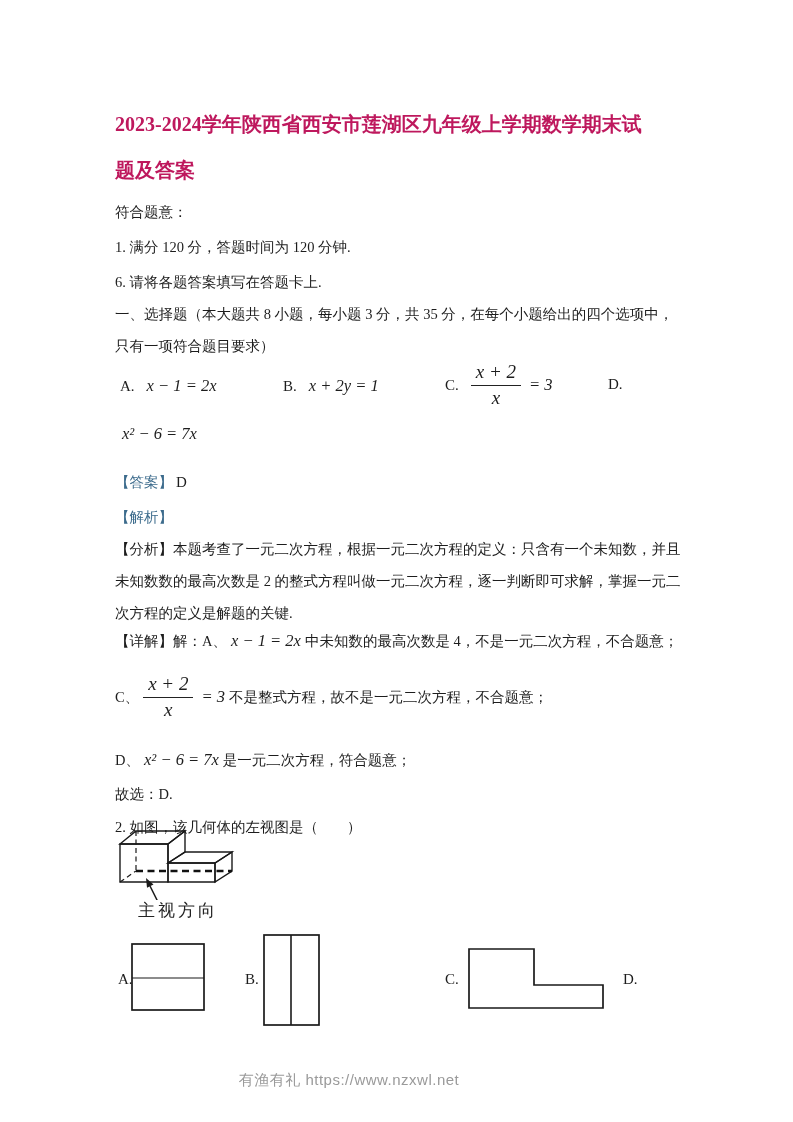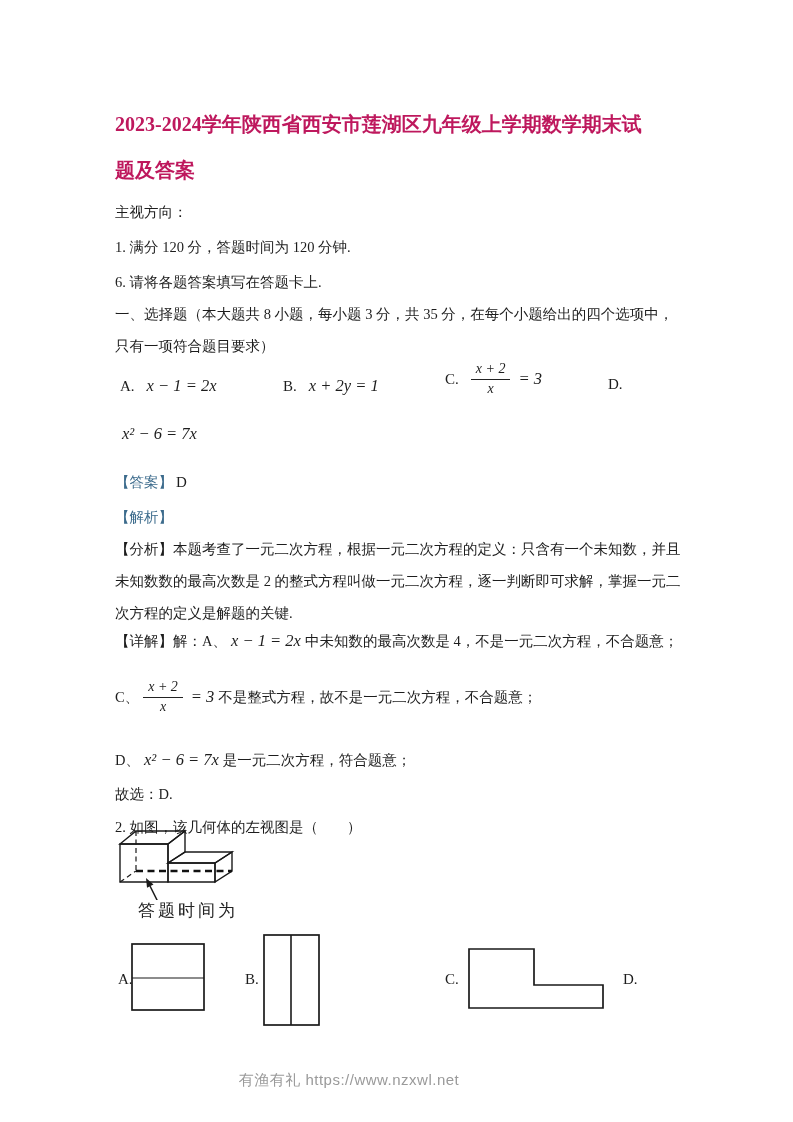--- a/index.html
+++ b/index.html
@@ -7,21 +7,21 @@
         font-family:"Liberation Serif","DejaVu Serif",serif;color:#1d1d1d;}
   .abs{position:absolute;}
   .title{left:115px;top:88px;width:540px;font-size:20px;font-weight:bold;
          line-height:46px;color:#be185d;}
   .body{font-size:14.5px;line-height:22px;color:#1d1d1d;}
   .wide{width:566px;line-height:32px;}
   .blue{color:var(--accent,#3c6b8c);}
   .math{font-family:"Liberation Serif",serif;font-style:italic;font-size:16.5px;margin:0 4px;}
   .opt-label{font-size:15px;margin-right:8px;font-style:normal;}
   .frac{display:inline-flex;flex-direction:column;align-items:center;
-        font-family:"Liberation Serif",serif;font-style:italic;font-size:14px;
+        font-family:"Liberation Serif",serif;font-style:italic;font-size:19px;
         line-height:1.2;margin:0 4px;vertical-align:middle;}
   .frac .num{padding:0 5px 1px 5px;border-bottom:1.4px solid #222;}
   .frac .den{padding-top:1px;}
   .flexrow{display:flex;align-items:center;}
   .optitem{position:absolute;display:inline-flex;align-items:center;}
   .answer-val{font-size:15px;margin-left:3px;}
   .caption{font-size:17px;letter-spacing:3px;color:#222;}
   .shape-label{position:absolute;font-size:15px;}
   .footer{left:0;top:1071px;width:698px;text-align:center;
           font-family:"Liberation Sans","DejaVu Sans",sans-serif;
@@ -30,21 +30,21 @@
   .stroke{fill:none;stroke:#1a1a1a;stroke-width:1.4;}
   .stroke-bold{fill:none;stroke:#1a1a1a;stroke-width:1.7;}
 </style>
 </head>
 <body>
 
 <div class="page">
 
   <h1 class="abs title">2023-2024学年陕西省西安市莲湖区九年级上学期数学期末试题及答案</h1>
 
-  <p class="abs body" style="left:115px;top:186px;">主视方向：</p>
+  <p class="abs body" style="left:115px;top:186px;">符合题意：</p>
   <p class="abs body" style="left:115px;top:221px;">1. 满分 120 分，答题时间为 120 分钟.</p>
   <p class="abs body" style="left:115px;top:256px;">6. 请将各题答案填写在答题卡上.</p>
 
   <p class="abs body wide" style="left:115px;top:283px;">一、选择题（本大题共 8 小题，每小题 3 分，共 35 分，在每个小题给出的四个选项中，只有一项符合题目要求）</p>
 
 
   <div class="abs" style="left:115px;top:358px;width:570px;height:60px;">
     <span class="optitem" style="left:5px;top:18px;">
       <span class="opt-label">A.</span>
       <span class="math">x − 1 = 2x</span>
@@ -109,21 +109,21 @@
       <polygon class="stroke" points="103,35 120,24 120,43 103,54"></polygon>
 
       <line x1="24" y1="3" x2="24" y2="43" stroke="#1a1a1a" stroke-width="1.2" stroke-dasharray="5,3.5"></line>
       <line x1="8" y1="54" x2="24" y2="43" stroke="#1a1a1a" stroke-width="1.2" stroke-dasharray="5,3.5"></line>
       <line x1="24" y1="43" x2="120" y2="43" stroke="#111" stroke-width="2.6" stroke-dasharray="7,4.5"></line>
 
       <line x1="38" y1="58" x2="50" y2="82" stroke="#1a1a1a" stroke-width="1.5"></line>
       <polygon points="34,50 41.5,56.5 35,59.8" fill="#1a1a1a"></polygon>
     </svg>
   </div>
-  <div class="abs caption" style="left:138px;top:899px;">答题时间为</div>
+  <div class="abs caption" style="left:138px;top:899px;">主视方向</div>
 
   <div class="abs" style="left:115px;top:933px;width:600px;height:95px;">
     <span class="shape-label" style="left:3px;top:38px;">A.</span>
     <svg class="abs" style="left:16px;top:10px;" width="74" height="68" viewBox="0 0 74 68">
       <rect class="stroke-bold" x="1" y="1" width="72" height="66"></rect>
       <line x1="1" y1="35" x2="73" y2="35" stroke="#1a1a1a" stroke-width="1.2"></line>
     </svg>
 
     <span class="shape-label" style="left:130px;top:38px;">B.</span>
     <svg class="abs" style="left:148px;top:1px;" width="57" height="92" viewBox="0 0 57 92">

